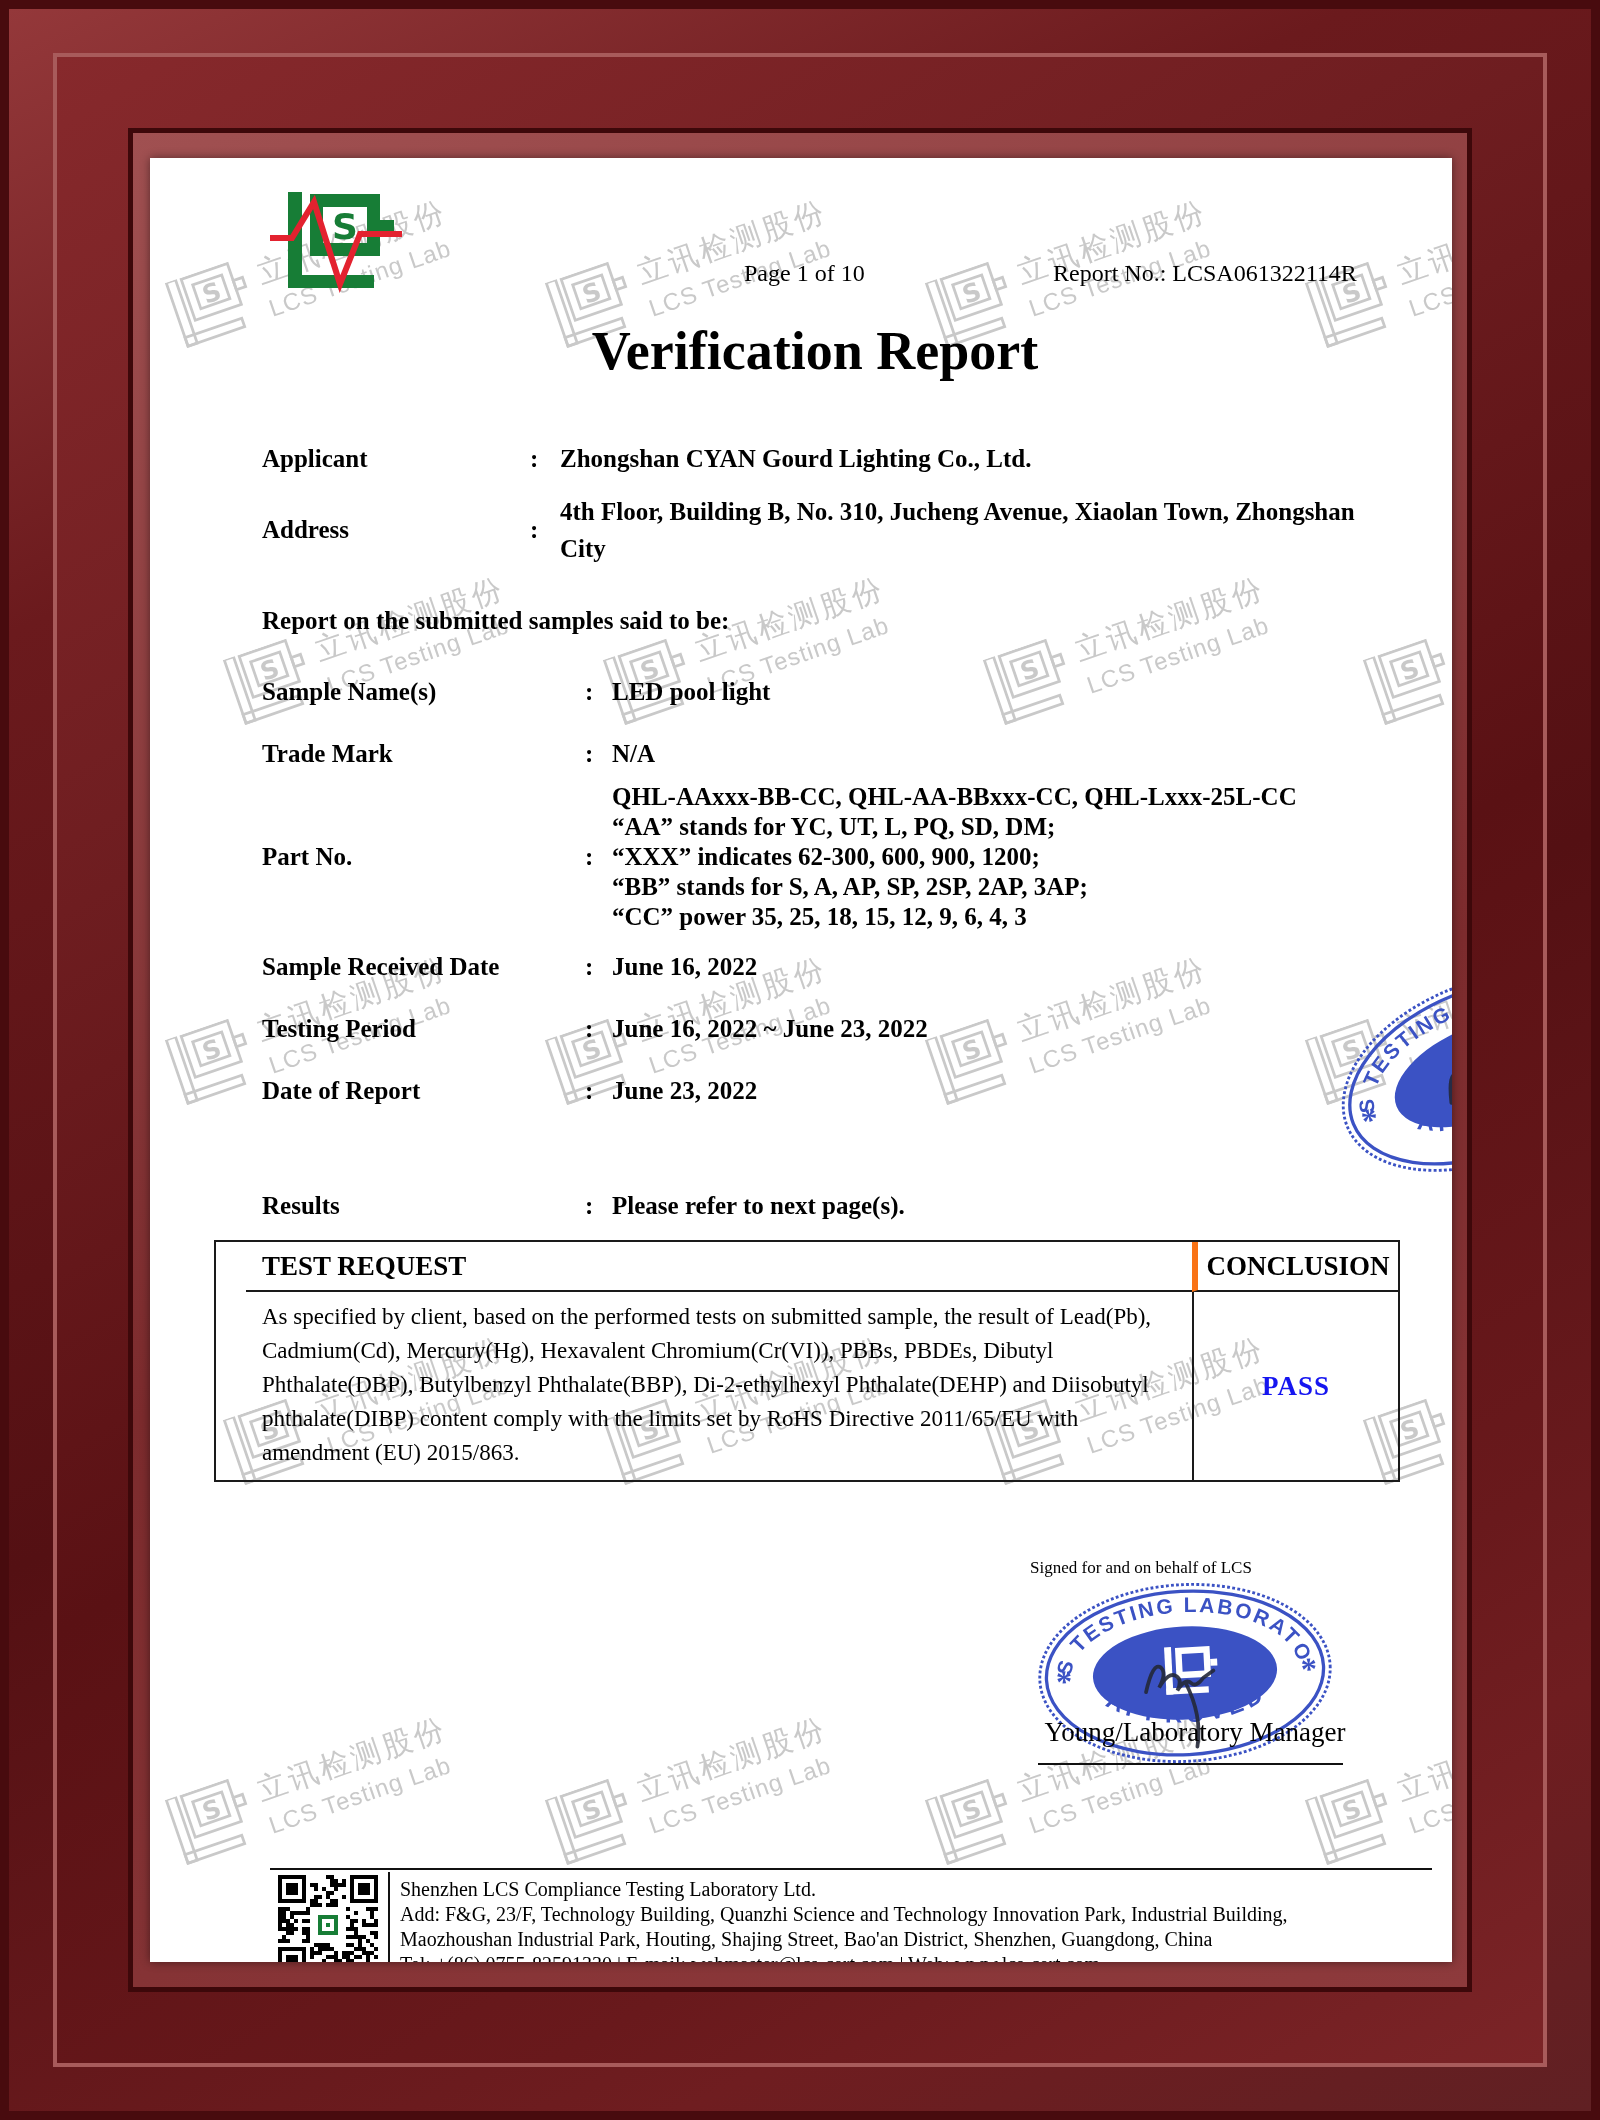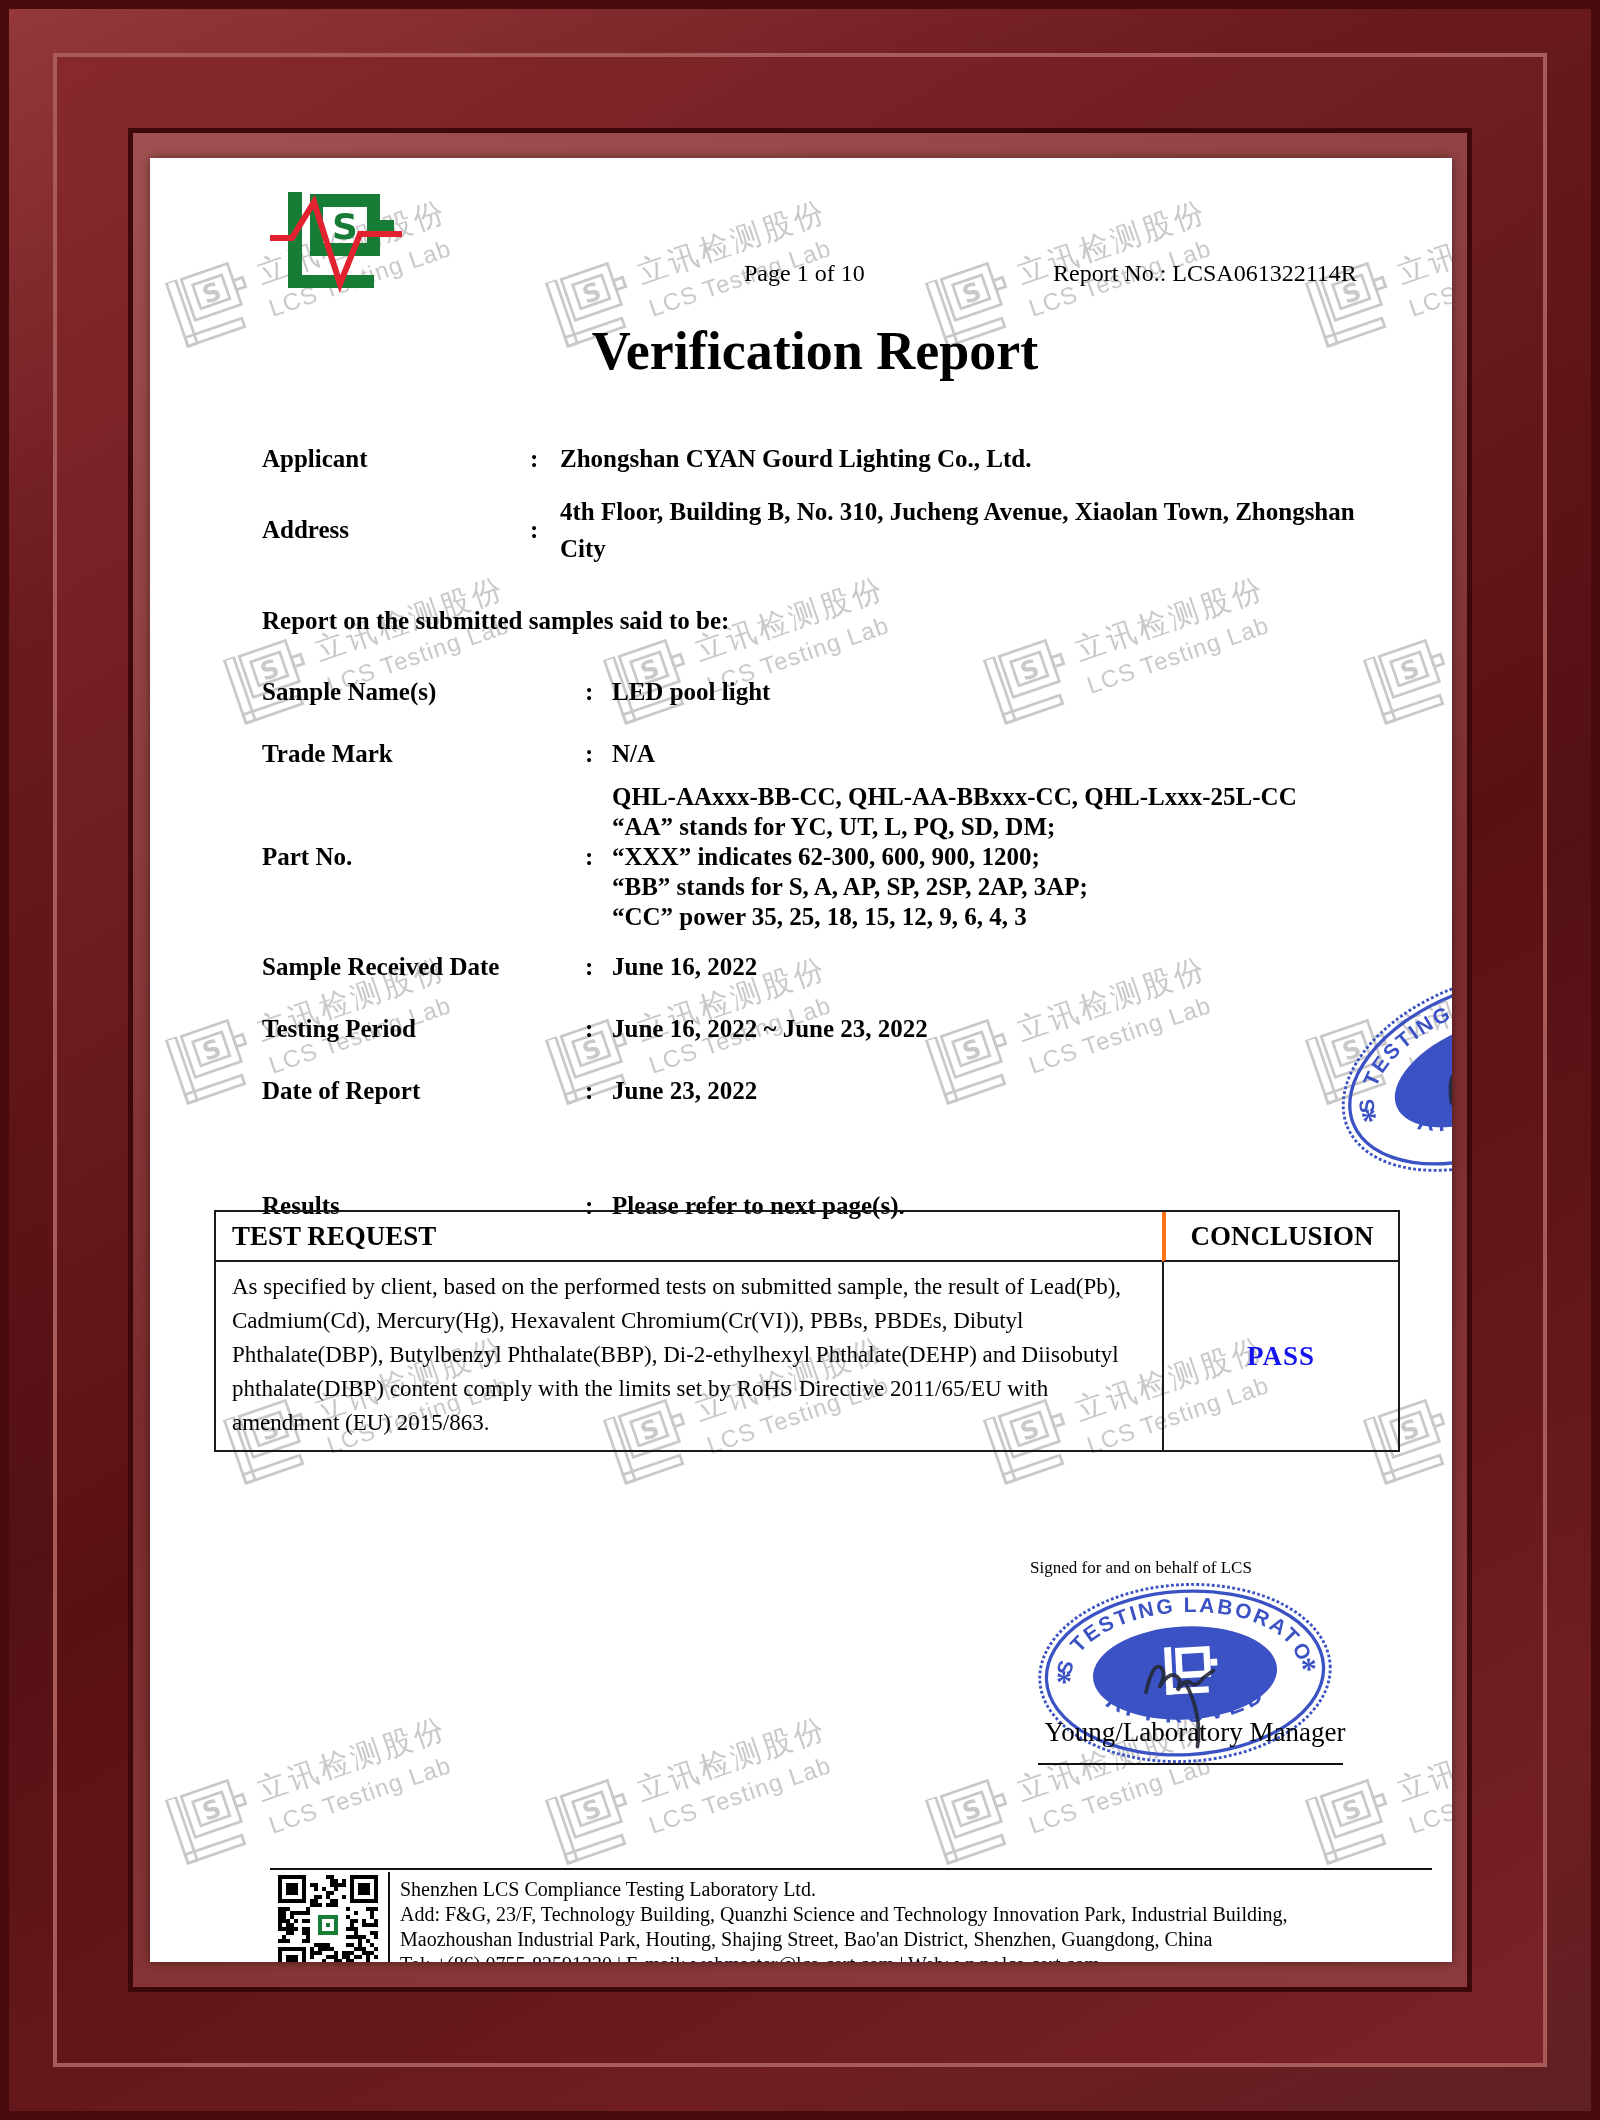--- a/index.html
+++ b/index.html
@@ -34,26 +34,26 @@
        line-height:30px;z-index:2;}
   .row .lbl{flex:none;}
   .row .sep{flex:none;}
   .rowA .lbl{width:268px;} .rowA .sep{width:30px;}
   .rowB .lbl{width:323px;} .rowB .sep{width:27px;}
   .row .val{white-space:pre-line;}
   .row.vcenter{align-items:center;}
   .addr .val{line-height:37px;}
   .intro{position:absolute;left:112px;top:449px;font-size:25px;font-weight:bold;z-index:2;}
   
-  .ctable{position:absolute;left:64px;top:1052px;width:1186px;border:2px solid #1a1a1a;z-index:2;
-          display:grid;grid-template-columns:946px 1fr;}
+  .ctable{position:absolute;left:64px;top:1082px;width:1186px;border:2px solid #1a1a1a;z-index:2;
+          display:grid;grid-template-columns:946px 1fr;padding-left:30px;}
   .th{height:50px;display:flex;align-items:center;font-size:27px;font-weight:bold;
       border-bottom:2px solid #1a1a1a;}
   .th.req{padding-left:16px;}
-  .th.con{justify-content:center;border-left:4px solid #f97316;}
+  .th.con{justify-content:center;border-left:6px solid #f97316;}
   .td{min-height:188px;}
   .td.req{padding:8px 40px 10px 16px;font-size:23px;line-height:34px;}
   .td.con{border-left:2px solid #1a1a1a;display:flex;align-items:center;justify-content:center;
           font-size:27px;font-weight:bold;color:#1515f0;letter-spacing:1px;}
   
   .signedfor{position:absolute;left:880px;top:1400px;font-size:17px;z-index:2;text-align:center;}
   .stamp1{position:absolute;left:883px;top:1420px;width:304px;height:190px;transform:rotate(-3deg);z-index:3;}
   .stamp2{position:absolute;left:1180px;top:819px;width:304px;height:190px;transform:rotate(-22deg);z-index:3;}
   .sigline{position:absolute;left:888px;top:1605px;width:305px;height:2px;background:#111;z-index:2;}
   .manager{position:absolute;left:870px;top:1559px;width:350px;text-align:center;font-size:27px;z-index:4;}

